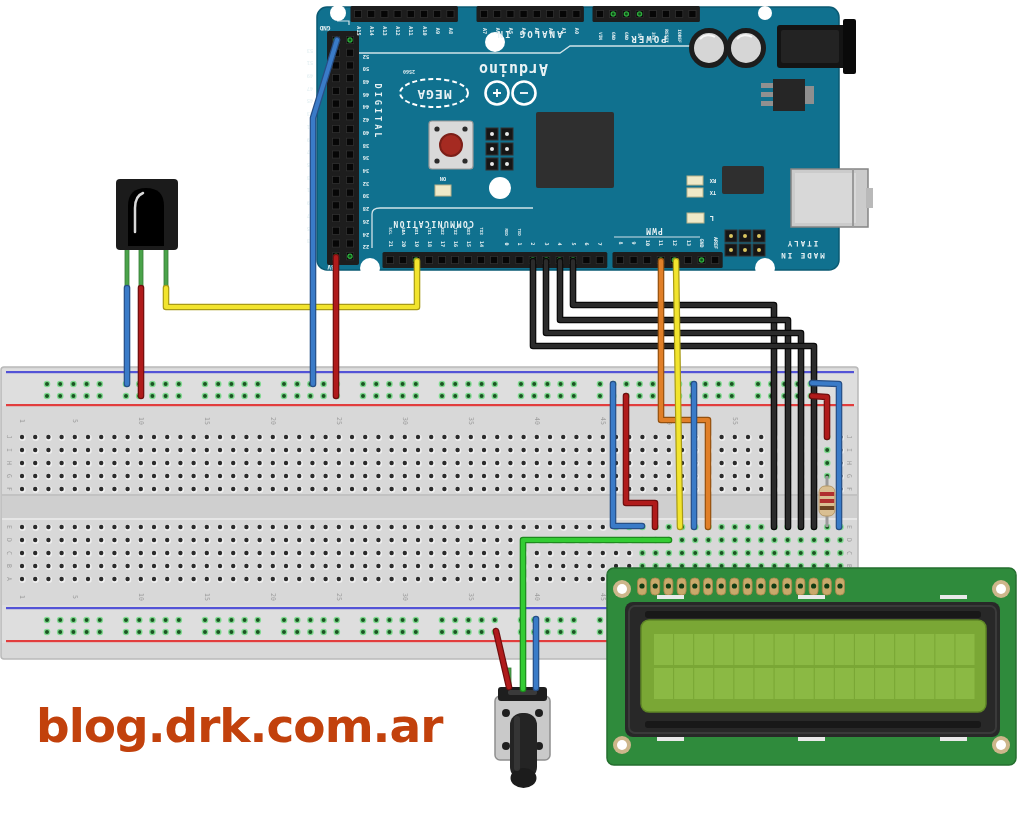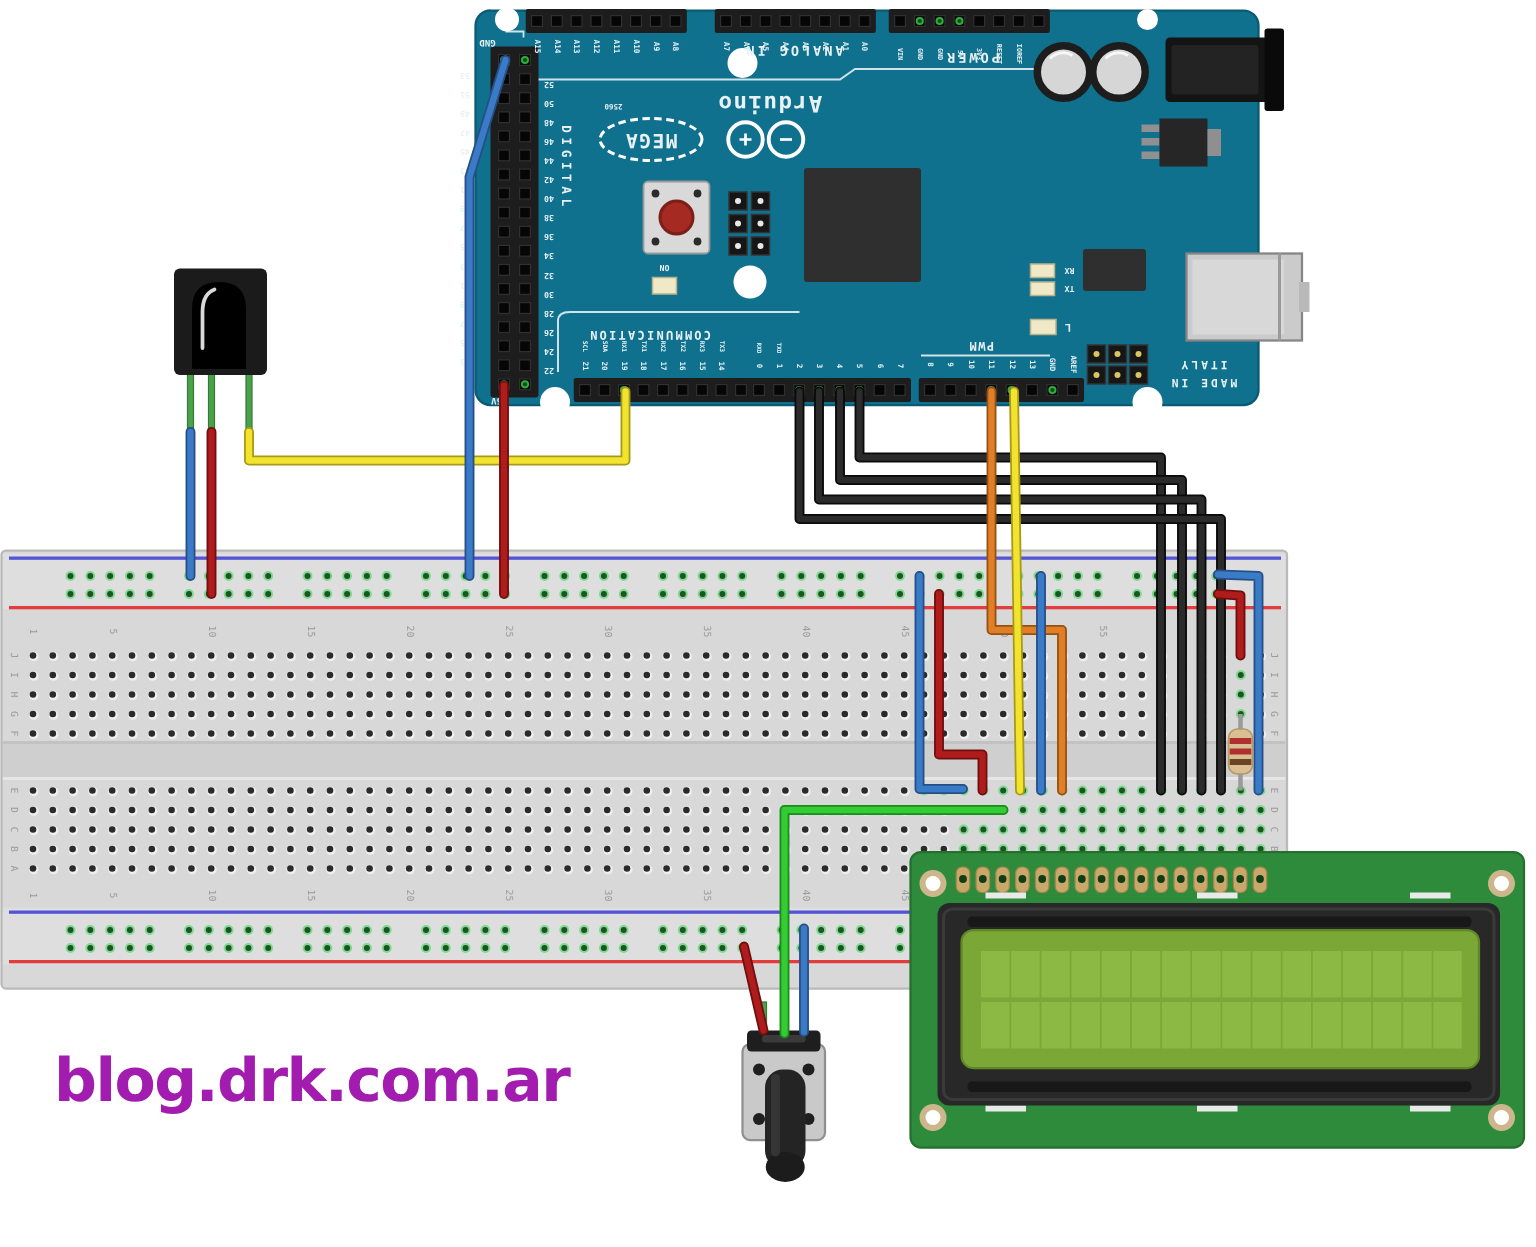--- a/index.html
+++ b/index.html
@@ -1,20 +1,20 @@
 <!DOCTYPE html>
 <html><head>
 <meta charset="utf-8">
 <style>
   html,body{margin:0;padding:0;background:#ffffff;}
   #stage{position:relative;width:1024px;height:831px;background:#ffffff;overflow:hidden;
          font-family:"DejaVu Sans",sans-serif;}
   #scene{position:absolute;left:0;top:0;}
-  #watermark{position:absolute;left:36px;top:698px;font-size:40px;font-weight:bold;
-             letter-spacing:-1px;color:#a21caf;font-family:"DejaVu Sans",sans-serif;}
+  #watermark{position:absolute;left:36px;top:698px;font-size:47px;font-weight:bold;
+             letter-spacing:-1px;color:#c2410c;font-family:"DejaVu Sans",sans-serif;}
 </style>
 </head>
 <body>
 
 <div id="stage">
   <svg id="scene" width="1024" height="831">
       <g>
         <rect x="1" y="367" width="857" height="292" rx="3" fill="#d8d8d8" stroke="#b9b9b9" stroke-width="1.5"></rect>
         <rect x="2" y="369" width="855" height="37" fill="#dedede"></rect>
         <rect x="2" y="605" width="855" height="38" fill="#dedede"></rect>

